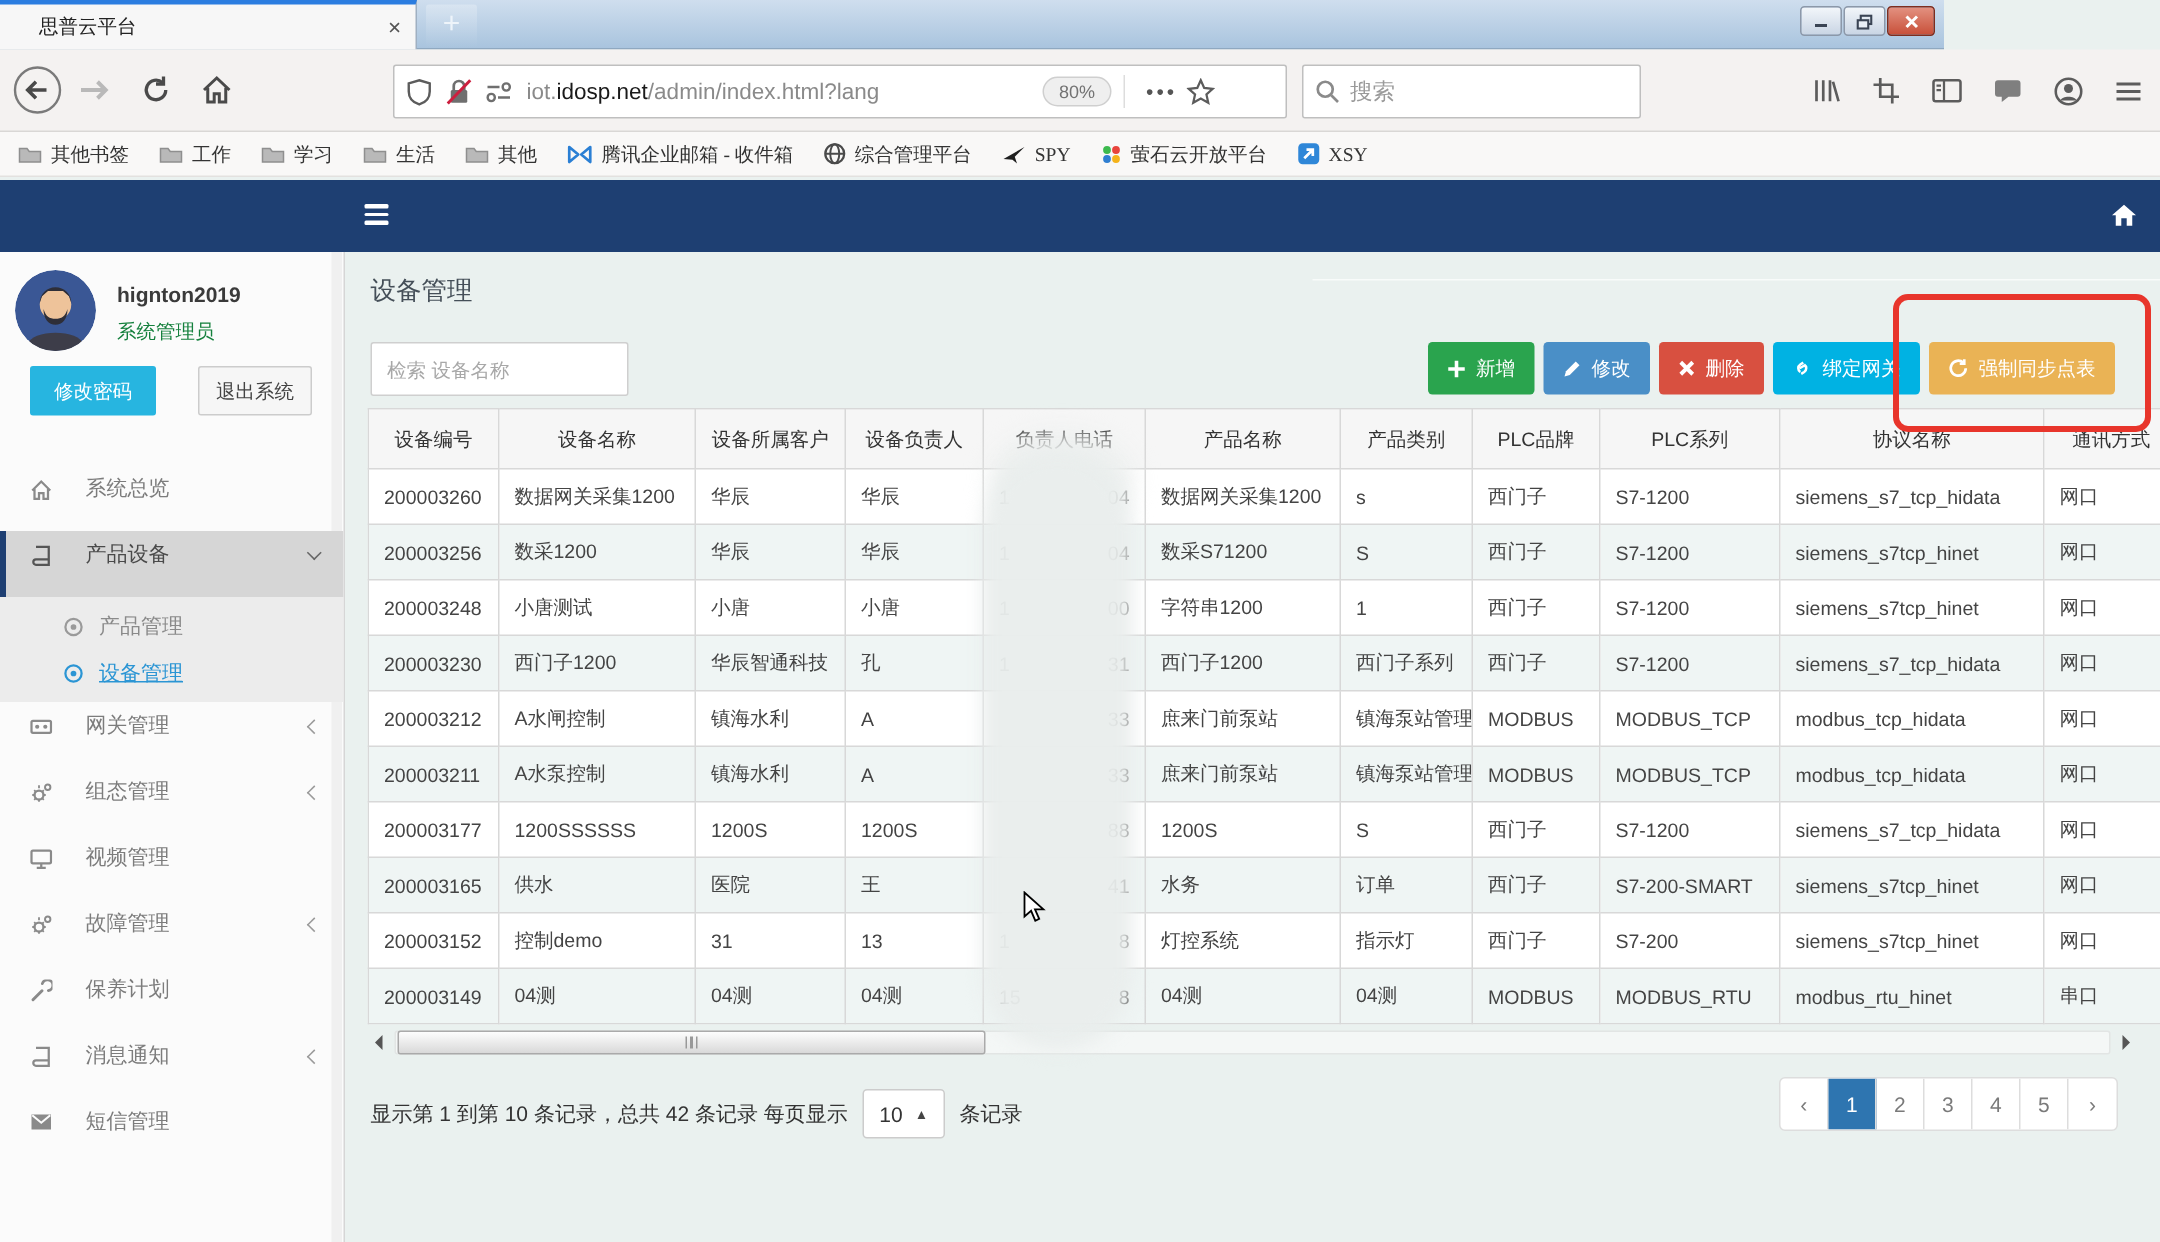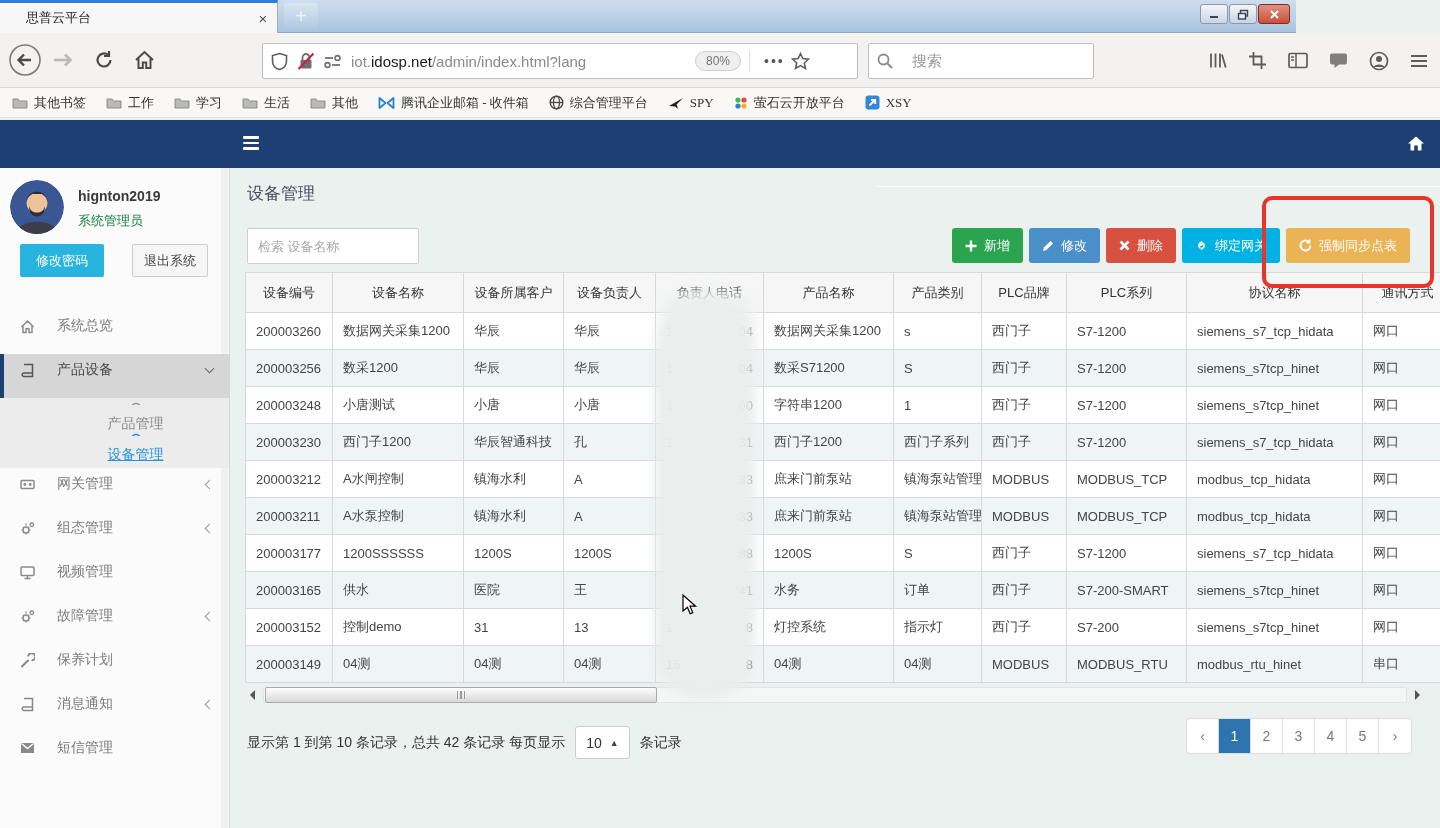--- a/index.html
+++ b/index.html
@@ -30,21 +30,21 @@
     border:1px solid #bfbfbf; border-radius:2px; display:flex; align-items:center; padding:0 8px; }
   .urlbar .sep { width:1px; height:22px; background:#ddd; margin:0 8px; }
   .url-text { font-size:15px; white-space:nowrap; overflow:hidden; position:relative; width:340px; }
   .url-text .dim { color:#8a8a8a; } .url-text .strong { color:#1a1a1a; }
   .url-fade { position:absolute; right:0; top:0; bottom:0; width:90px;
     background:linear-gradient(90deg,rgba(255,255,255,0),#fff); }
   .zoom-pill { font-size:12px; color:#737373; background:#efefef; border:1px solid #cfcfcf;
     border-radius:10px; padding:2px 10px; margin-left:4px; }
   .dots { color:#555; font-size:14px; letter-spacing:2px; margin:0 6px; }
   .searchbar { position:absolute; left:868px; top:10px; width:226px; height:36px; background:#fff;
-    border:1px solid #bfbfbf; border-radius:2px; display:flex; align-items:center; padding:0 8px; gap:19px; }
+    border:1px solid #bfbfbf; border-radius:2px; display:flex; align-items:center; padding:0 8px; gap:7px; }
   .searchbar span { color:#9a9a9a; font-size:15px; }
   .fx-right { position:absolute; right:12px; top:0; height:55px; display:flex; align-items:center; gap:21px; }
 
   .bookmarks { position:absolute; left:0; top:88px; width:1440px; height:30px; background:#f9f8f7;
     border-bottom:1px solid #e3e1df; display:flex; align-items:center; padding-left:12px; gap:20px;font-family:Liberation Serif, serif; }
   .bm { display:flex; align-items:center; gap:6px; font-size:13px; color:#333; white-space:nowrap; }
 
   
   .viewport { position:absolute; left:0; top:118px; width:1440px; height:710px; background:#eaf1ef; }
   .app-topbar { position:absolute; left:0; top:2px; width:1440px; height:48px; background:#1e3f72; }
@@ -65,21 +65,21 @@
     border:none; font-size:13px; border-radius:2px; }
   .btn-logout { position:absolute; left:132px; top:0; width:76px; height:33px; background:#f6f6f6;
     color:#444; border:1px solid #ccc; font-size:13px; border-radius:2px; }
 
   .menu { position:absolute; left:0; top:142px; width:229px; }
   .mi { height:44px; display:flex; align-items:center; padding:0 16px 12px 20px; gap:22px;
     color:#7c7c7c; font-size:14px; position:relative; }
   .mi .lbl { flex:1; }
   .mi.active { background:#d6d6d6; color:#4a4a4a; border-left:4px solid #1e3f72; padding-left:16px; }
   .submenu { background:#ececec; padding:4px 0; }
-  .smi { height:31px; display:flex; align-items:center; padding-left:42px; gap:10px; font-size:14px; color:#8a8a8a;flex-direction:column; }
+  .smi { height:31px; display:flex; align-items:center; padding-left:42px; gap:10px; font-size:14px; color:#8a8a8a; }
   .smi.active { color:#2b95d4; }
   .smi.active .lbl { text-decoration:underline; }
   .chev-l { width:7px; height:7px; border-left:1.6px solid #9a9a9a; border-bottom:1.6px solid #9a9a9a;
     transform:rotate(45deg); }
   .chev-d { width:7px; height:7px; border-right:1.6px solid #666; border-bottom:1.6px solid #666;
     transform:rotate(45deg); margin-top:-3px; }
 
   .main { position:absolute; left:230px; top:50px; width:1210px; height:660px; }
   .hairline { position:absolute; left:645px; top:18px; right:0; height:1px; background:#f8fbfa; }
   .page-title { position:absolute; left:17px; top:14px; font-size:17px; color:#454f58; }

